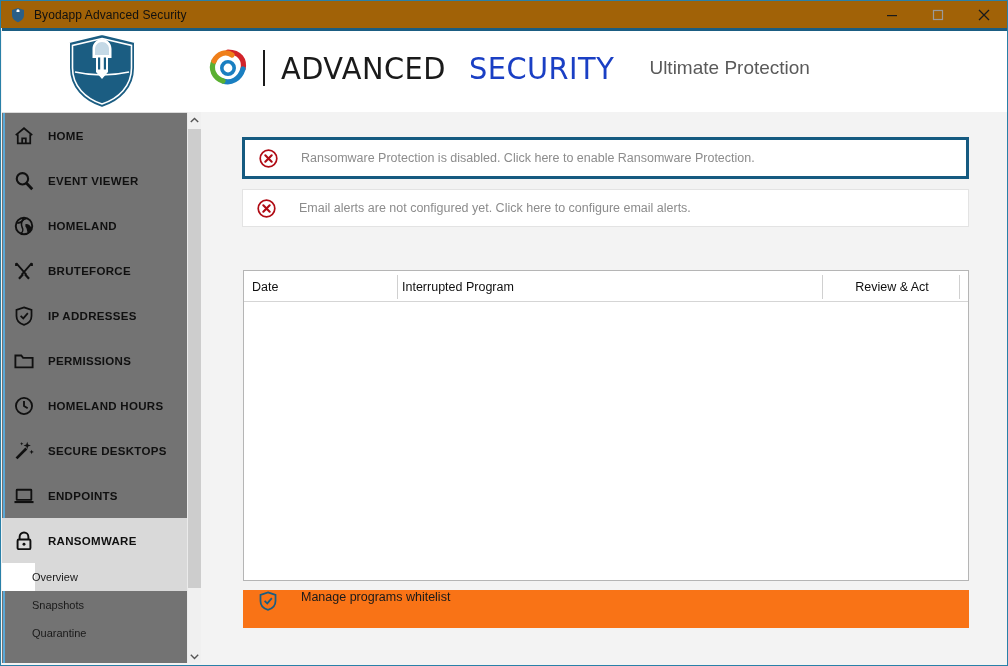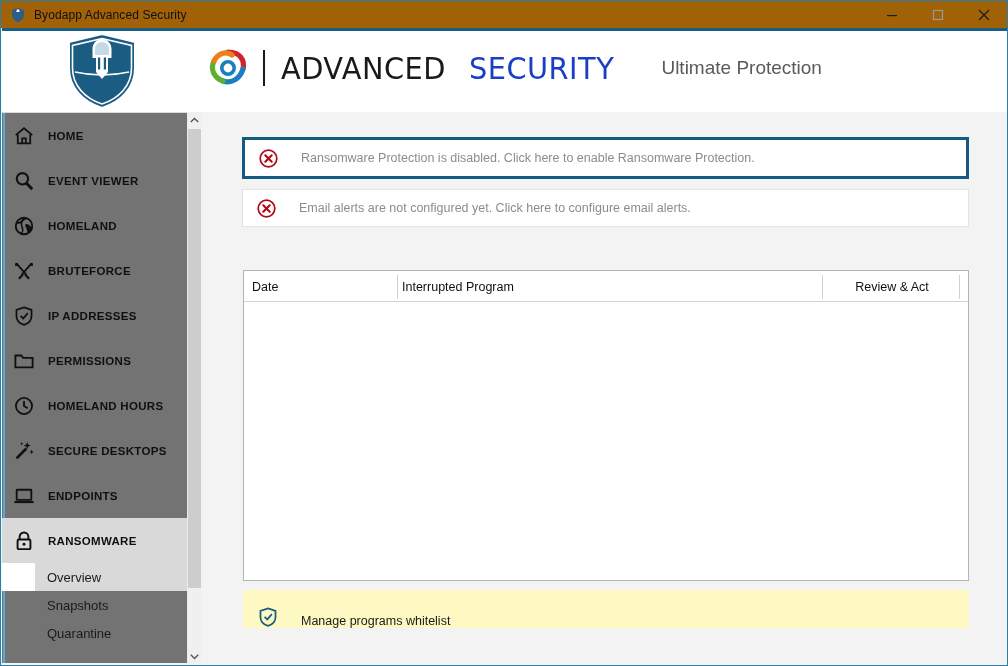--- a/index.html
+++ b/index.html
@@ -73,21 +73,21 @@
   .brand-sec {
     font-size: 31px; letter-spacing: 0.5px;
     color: #1a3fc4; font-weight: 400;
     font-family: "DejaVu Sans", sans-serif;
     margin-left: 11px;
     transform: scaleX(0.93);
     transform-origin: left center;
   }
   .brand-tag {
     font-size: 19px; color: #5a5a5a;
-    margin-left: 36px; white-space: nowrap;
+    margin-left: 24px; white-space: nowrap;
     font-weight: 400;
   }
 
   
   .body-area {
     position: absolute; top: 111px; left: 1px;
     width: 1005px; height: 553px;
     background: #f3f3f3;
   }
 
@@ -120,22 +120,22 @@
   }
   .nav-label {
     font-size: 11.5px; font-weight: bold;
     color: #101010; letter-spacing: 0.3px;
     white-space: nowrap;
   }
   .subnav-item {
     position: relative;
     height: 28px;
     display: flex; align-items: center;
-    padding-left: 45px;
-    font-size: 13px;
+    padding-left: 30px;
+    font-size: 11px;
     color: #1a1a1a;
     cursor: default;
   }
   .subnav-item.sel {
     background: linear-gradient(to right, #ffffff 0px, #ffffff 33px, #d9d9d9 33px, #d9d9d9 100%);
   }
 
   
   .vscroll {
     position: absolute; top: 0; left: 185px;
@@ -218,22 +218,22 @@
   .col-sep {
     position: absolute; top: 4px;
     width: 1px; height: 24px;
     background: #d0d0d0;
   }
   .table-body { height: 278px; }
 
   .footer-action {
     position: absolute; left: 42px; top: 478px;
     width: 726px; height: 38px;
-    background: #fef9c3;
-    display: flex; align-items: flex-end;
+    background: #f97316;
+    display: flex; align-items: flex-start;
     cursor: default;
   }
   .footer-icon {
     width: 22px; height: 22px;
     flex: none;
     margin-left: 14px; margin-right: 22px;
   }
   .footer-label {
     font-size: 12.5px; color: #1a1a1a;
     white-space: nowrap;

